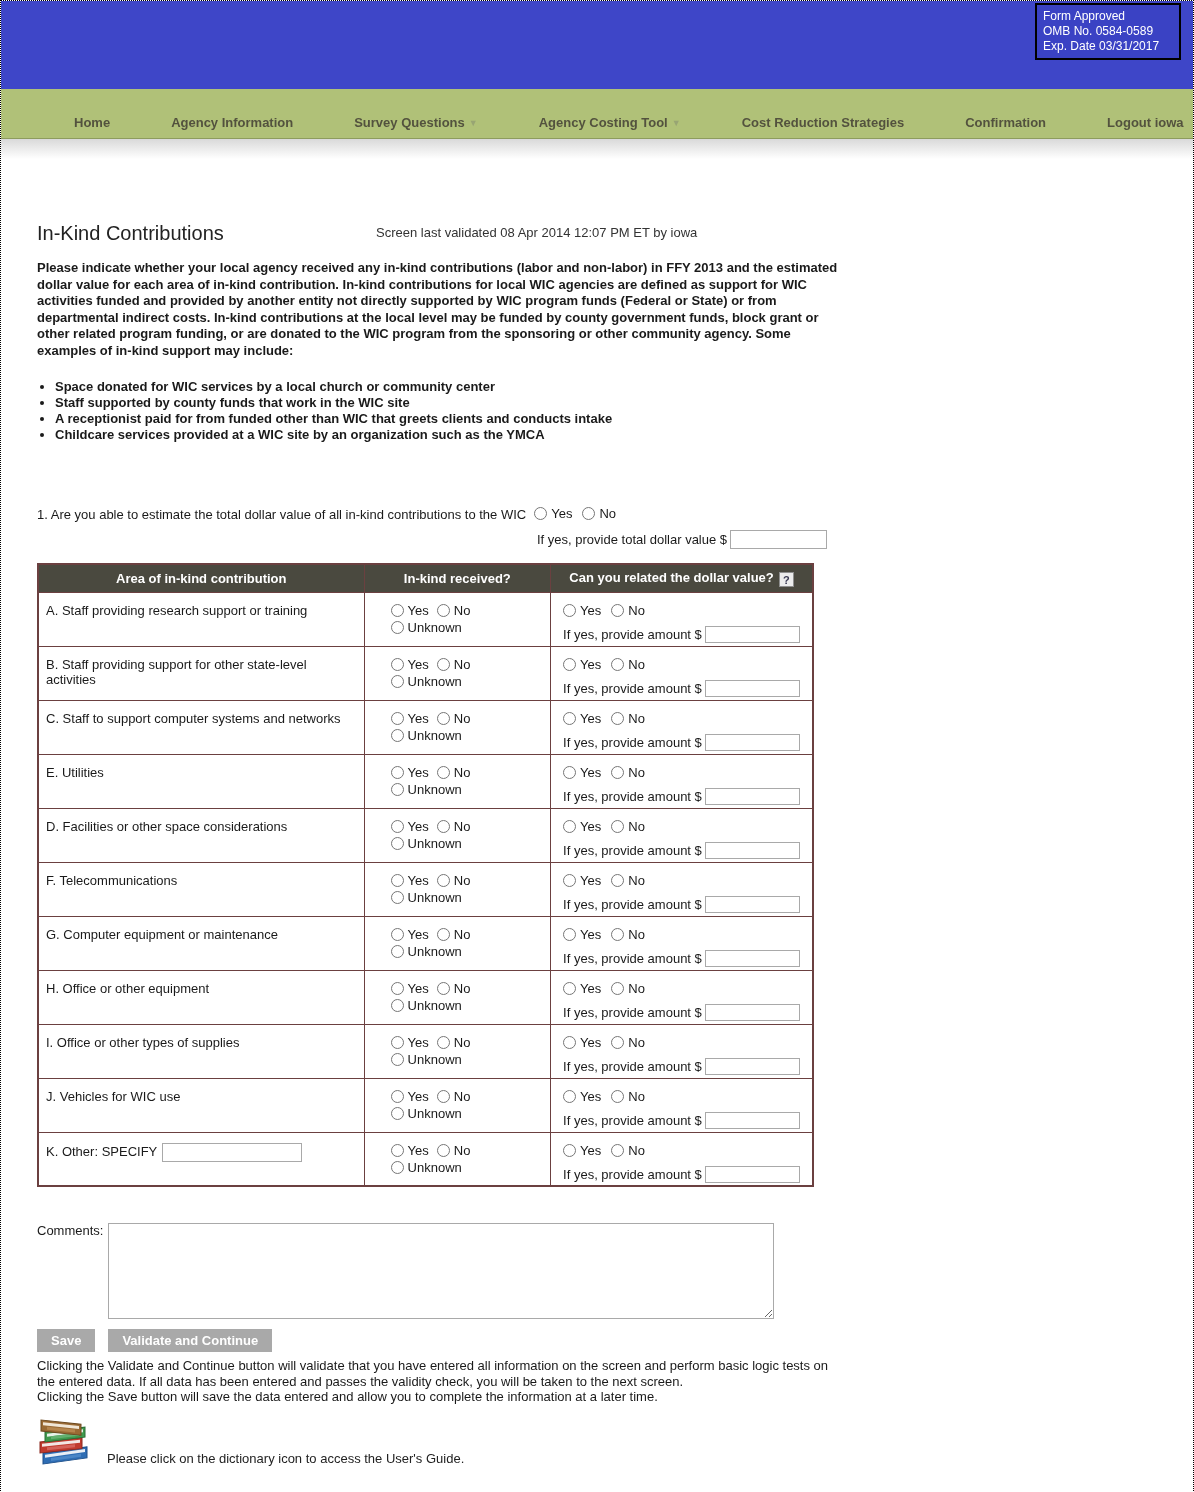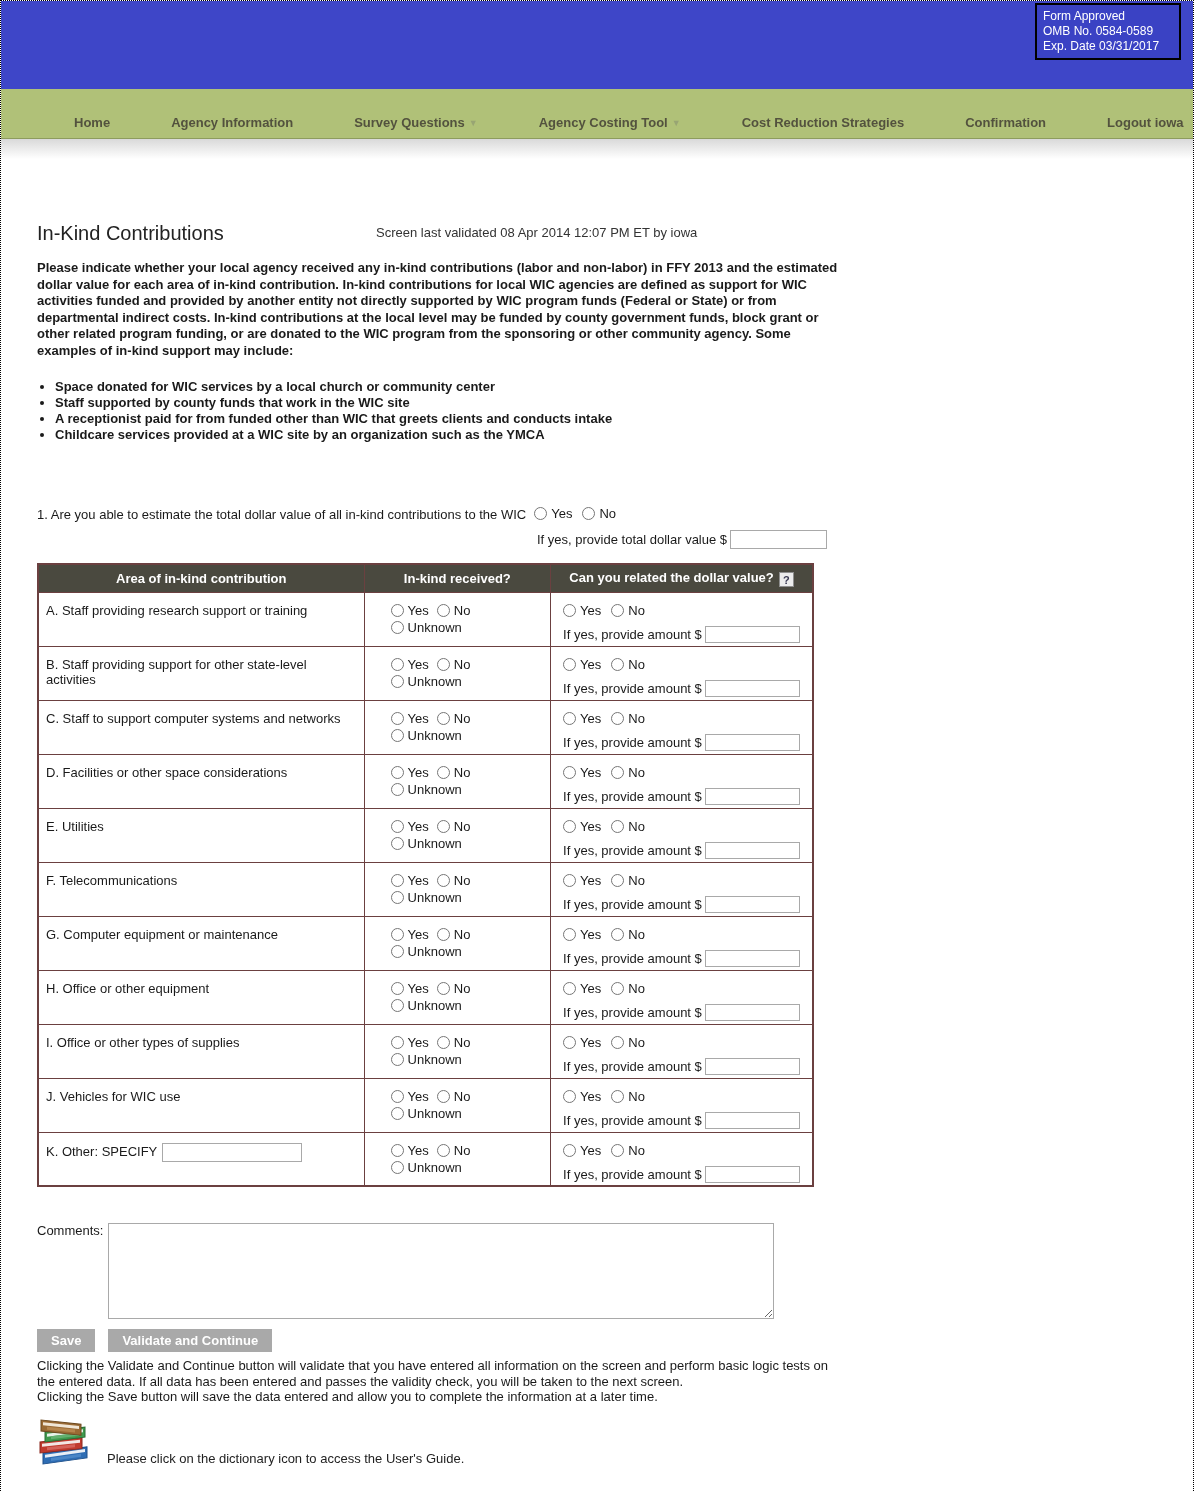--- a/index.html
+++ b/index.html
@@ -157,35 +157,35 @@
             <td class="c2"><label class="radio-lbl"><input type="radio" name="received-2" style="">Yes</label><label class="radio-lbl"><input type="radio" name="received-2" style="">No</label><label class="radio-lbl"><input type="radio" name="received-2" style="">Unknown</label></td>
             <td class="c3">
               <div><label class="radio-lbl"><input type="radio" name="estimate-2" style="">Yes</label><label class="radio-lbl"><input type="radio" name="estimate-2" style="">No</label></div>
               <div class="est-line2">
                 <span>If yes, provide amount $</span>
                 <input type="text" style="">
               </div>
             </td>
           </tr>
           <tr>
+            <td class="c1"><span>E. Utilities</span></td>
+            <td class="c2"><label class="radio-lbl"><input type="radio" name="received-4" style="">Yes</label><label class="radio-lbl"><input type="radio" name="received-4" style="">No</label><label class="radio-lbl"><input type="radio" name="received-4" style="">Unknown</label></td>
+            <td class="c3">
+              <div><label class="radio-lbl"><input type="radio" name="estimate-4" style="">Yes</label><label class="radio-lbl"><input type="radio" name="estimate-4" style="">No</label></div>
+              <div class="est-line2">
+                <span>If yes, provide amount $</span>
+                <input type="text" style="">
+              </div>
+            </td>
+          </tr>
+          <tr>
             <td class="c1"><span>D. Facilities or other space considerations</span></td>
             <td class="c2"><label class="radio-lbl"><input type="radio" name="received-3" style="">Yes</label><label class="radio-lbl"><input type="radio" name="received-3" style="">No</label><label class="radio-lbl"><input type="radio" name="received-3" style="">Unknown</label></td>
             <td class="c3">
               <div><label class="radio-lbl"><input type="radio" name="estimate-3" style="">Yes</label><label class="radio-lbl"><input type="radio" name="estimate-3" style="">No</label></div>
-              <div class="est-line2">
-                <span>If yes, provide amount $</span>
-                <input type="text" style="">
-              </div>
-            </td>
-          </tr>
-          <tr>
-            <td class="c1"><span>E. Utilities</span></td>
-            <td class="c2"><label class="radio-lbl"><input type="radio" name="received-4" style="">Yes</label><label class="radio-lbl"><input type="radio" name="received-4" style="">No</label><label class="radio-lbl"><input type="radio" name="received-4" style="">Unknown</label></td>
-            <td class="c3">
-              <div><label class="radio-lbl"><input type="radio" name="estimate-4" style="">Yes</label><label class="radio-lbl"><input type="radio" name="estimate-4" style="">No</label></div>
               <div class="est-line2">
                 <span>If yes, provide amount $</span>
                 <input type="text" style="">
               </div>
             </td>
           </tr>
           <tr>
             <td class="c1"><span>F. Telecommunications</span></td>
             <td class="c2"><label class="radio-lbl"><input type="radio" name="received-5" style="">Yes</label><label class="radio-lbl"><input type="radio" name="received-5" style="">No</label><label class="radio-lbl"><input type="radio" name="received-5" style="">Unknown</label></td>
             <td class="c3">

